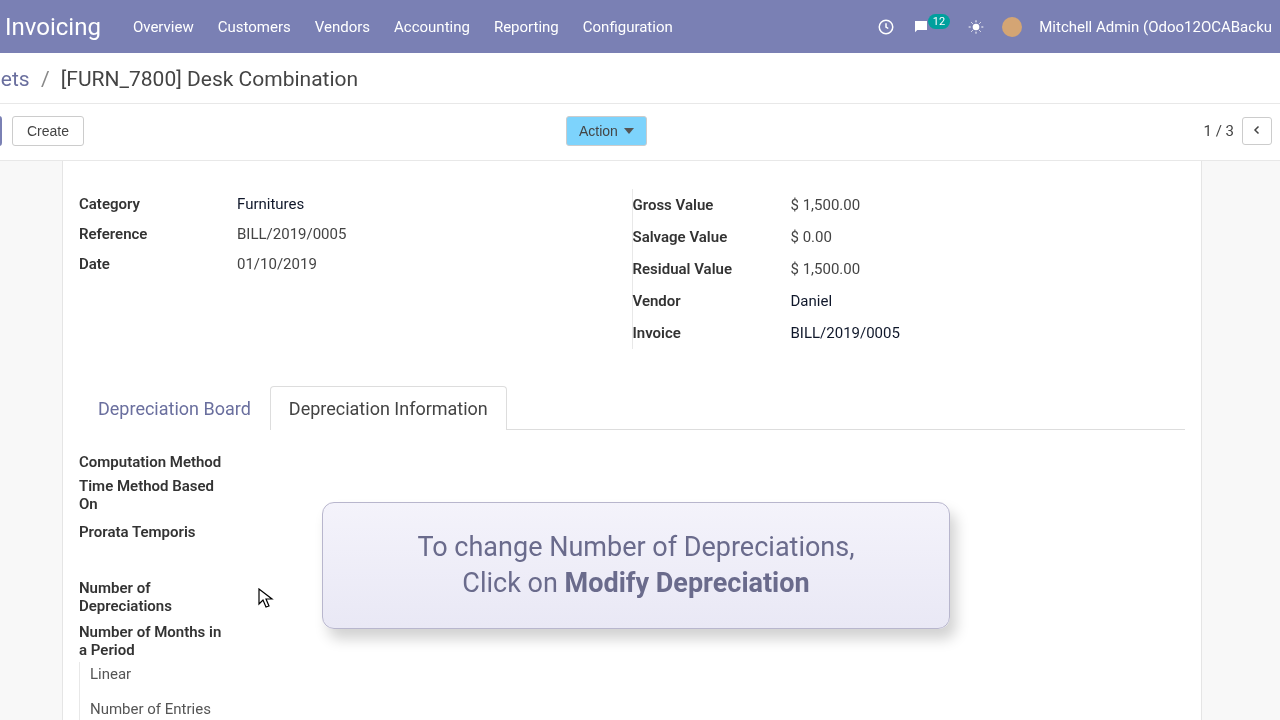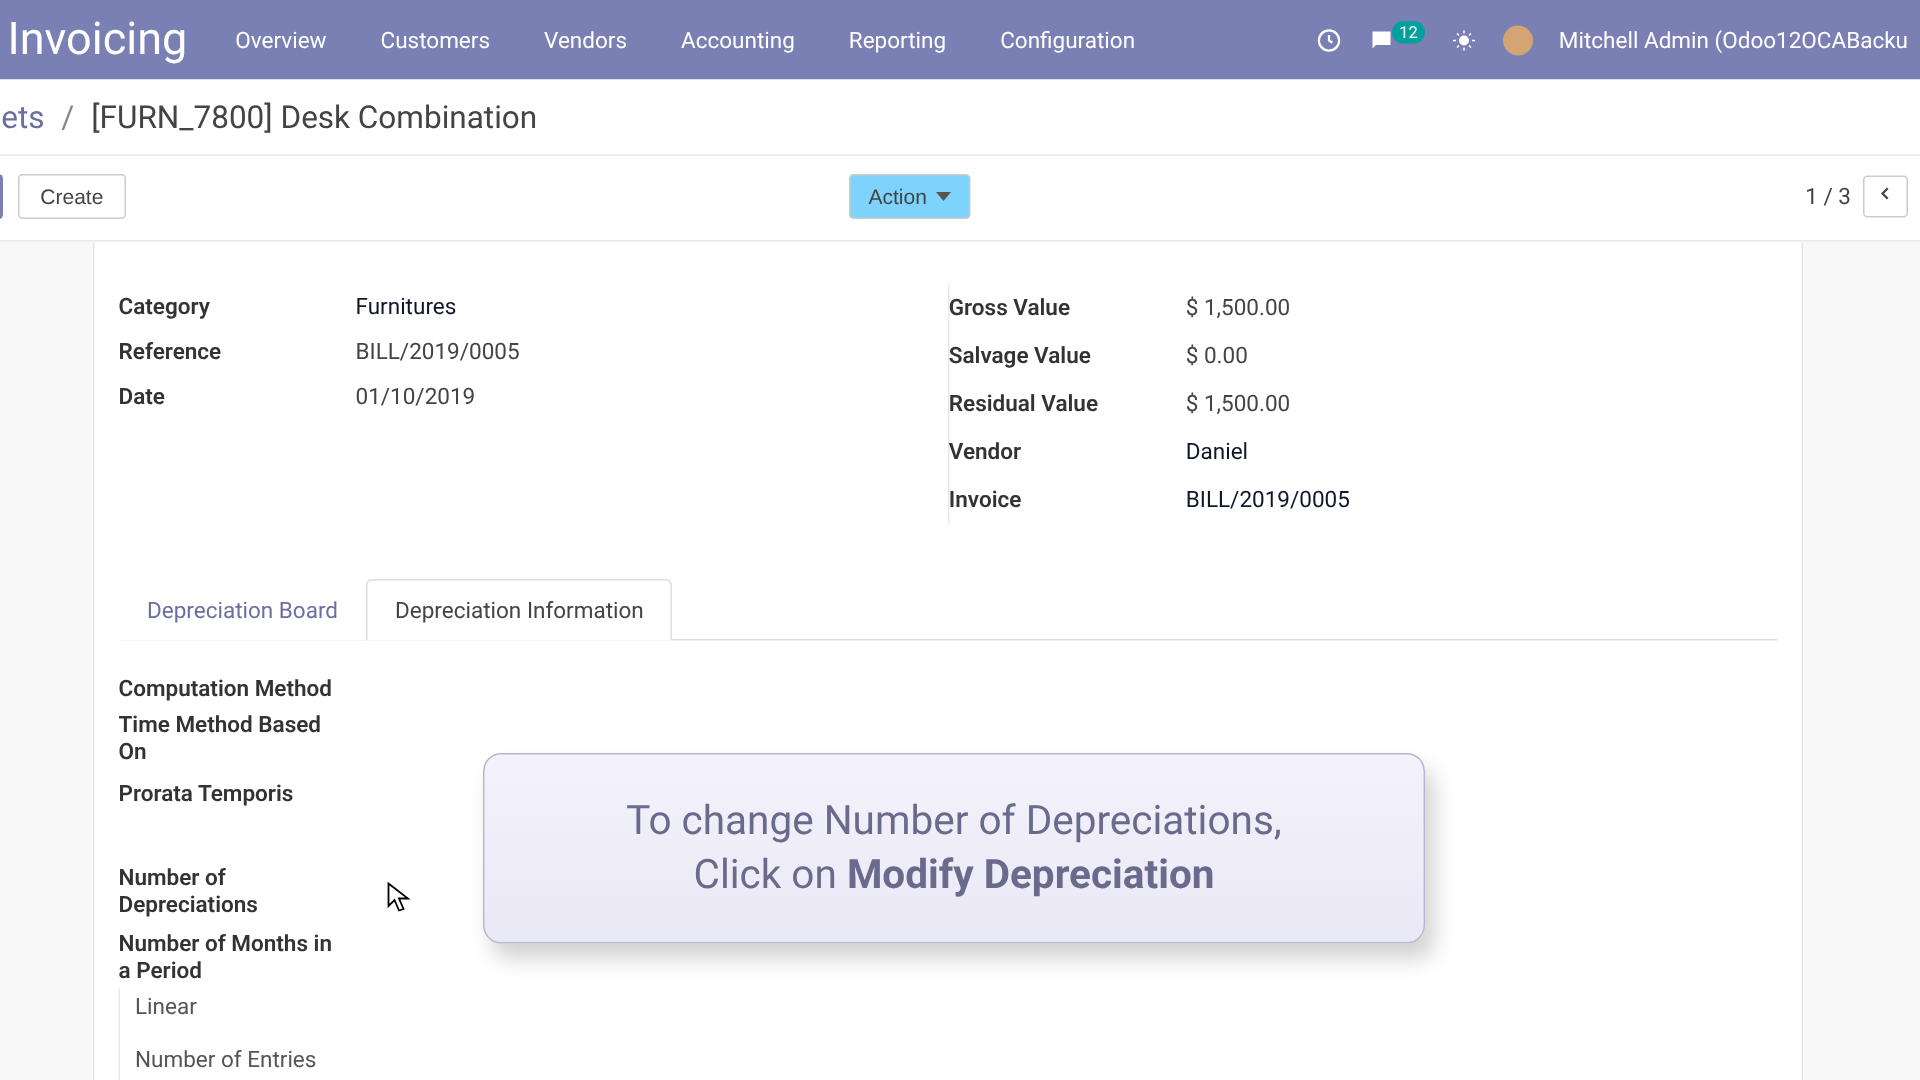--- a/index.html
+++ b/index.html
@@ -1,19 +1,19 @@
 <!DOCTYPE html>
 <html><head>
 <meta charset="utf-8">
 <style>
 * { box-sizing: border-box; margin: 0; padding: 0; }
 body { font-family: -apple-system, BlinkMacSystemFont, "Segoe UI", Roboto, Helvetica, Arial, sans-serif; background: #f8f8f8; overflow: hidden; width: 1280px; height: 720px; }
 .topbar { background: #7a80b4; height: 53px; display: flex; align-items: center; padding: 0 8px 0 0; color: #fff; }
-.brand { font-size: 30px; font-weight: 400; color: #fff; padding: 0 20px 0 5px; }
-.navs { display: flex; gap: 12px; }
+.brand { font-size: 24px; font-weight: 400; color: #fff; padding: 0 20px 0 5px; }
+.navs { display: flex; gap: 0; }
 .nav-item { color: #fff; font-size: 15px; padding: 0 12px; cursor: pointer; }
 .top-right { margin-left: auto; display: flex; align-items: center; gap: 17px; }
 .ico { width: 18px; height: 18px; display: inline-flex; align-items: center; justify-content: center; }
 .chat-wrap { position: relative; display: flex; align-items: flex-end; }
 .badge { background: #00a09d; color: #fff; font-size: 11px; border-radius: 9px; padding: 1px 5px; margin-left: -2px; position: relative; top: -7px; }
 .avatar { width: 20px; height: 20px; border-radius: 50%; background: #d4a574; display: inline-block; }
 .user-name { font-size: 15px; color: #fff; }
 .breadcrumb-area { background: #fff; padding: 14px 0 12px 0; border-bottom: 1px solid #e8e8e8; }
 .breadcrumb { font-size: 21px; color: #444; padding: 0 0 0 0; margin-left: -10px; }
 .bc-part { color: #6a6f9e; }
@@ -29,21 +29,21 @@
 .two-col { display: flex; padding: 0 16px; }
 .col { flex: 1; }
 .col + .col { border-left: 1px solid #e8e8e8; padding-left: 18px; }
 .field-row { display: flex; padding: 6px 0; }
 .field-label { width: 158px; font-weight: 600; font-size: 15px; color: #333; }
 .field-value { font-size: 15px; color: #444; }
 .link-col { color: #0f172a; }
 .col-right .field-row { padding: 7px 0; }
 .col-right .field-label { width: 158px; }
 .tabs { display: flex; border-bottom: 1px solid #ddd; margin: 36px 16px 0 16px; }
-.tab { padding: 11px 18px; font-size: 15px; color: #6a6f9e; cursor: pointer; border: 1px solid transparent; border-bottom: none; background: #fff; position: relative; top: 1px; }
+.tab { padding: 11px 18px; font-size: 18px; color: #6a6f9e; cursor: pointer; border: 1px solid transparent; border-bottom: none; background: #fff; position: relative; top: 1px; }
 .tab.active { color: #444; border-color: #ddd; border-radius: 4px 4px 0 0; background: #fff; }
 .tab-body { padding: 20px 16px 0 16px; }
 .tb-label { width: 158px; font-weight: 600; font-size: 15px; color: #333; }
 .tb-value { font-size: 15px; color: #555; padding-left: 0; }
 .tb-row2 { display: flex; align-items: flex-start; padding: 3px 0; }
 .chk { width: 14px; height: 14px; border: 1px solid #bbb; display: inline-block; }
 .cursor-icon { position: absolute; left: 258px; top: 588px; width: 16px; height: 22px; pointer-events: none; }
 .tooltip-box { position: absolute; left: 322px; top: 502px; width: 628px; background: linear-gradient(180deg, #f4f3fb 0%, #e9e8f5 100%); border: 1px solid #b8b6cd; border-radius: 12px; box-shadow: 6px 10px 14px rgba(0,0,0,0.18); padding: 26px 30px; text-align: center; font-size: 27px; color: #6a6b8c; line-height: 1.35; }
 .tooltip-box b { font-weight: 700; }
 .caret-down { width: 0; height: 0; border-left: 5px solid transparent; border-right: 5px solid transparent; border-top: 6px solid #555; display: inline-block; }

